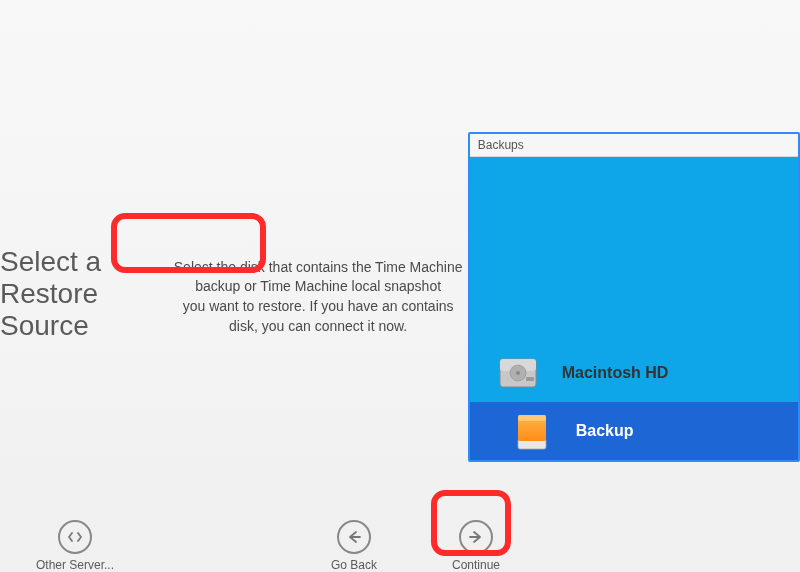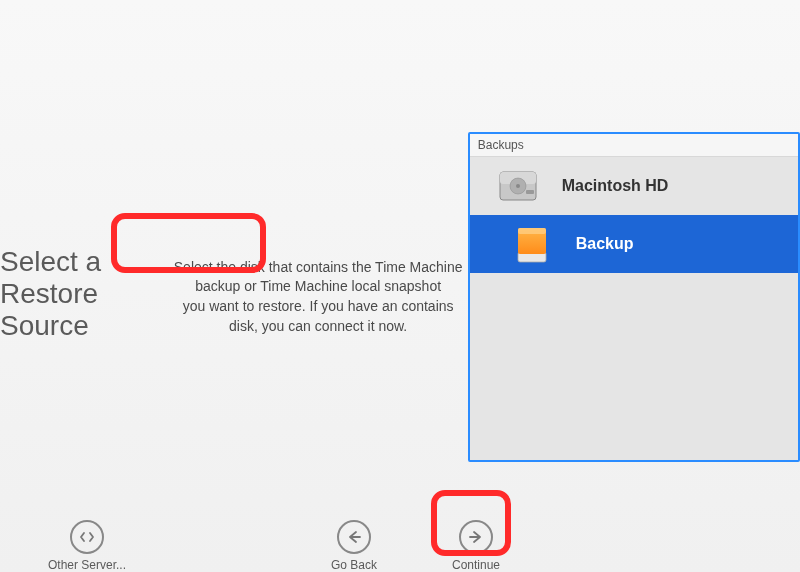--- a/index.html
+++ b/index.html
@@ -49,22 +49,23 @@
       font-size: 12px;
       color: #555;
       padding: 4px 8px;
       background: #f6f6f6;
       border-bottom: 1px solid #d8d8d8;
     }
     .list {
       flex: 1;
       display: flex;
       flex-direction: column;
-      background: #e5e5e5;
+      background: #0ea5e9;
       position: relative;
+      justify-content: flex-end;
     }
     .list-item {
       display: flex;
       align-items: center;
       height: 58px;
       padding-left: 26px;
       position: relative;
       cursor: pointer;
     }
     .list-item.selected {
@@ -123,21 +124,21 @@
       align-items: center;
       justify-content: center;
       margin-bottom: 4px;
     }
     .footer-btn .btn-label {
       font-size: 12px;
       color: #5a5a5a;
     }
     .btn-other-server {
       position: absolute;
-      left: 48px;
+      left: 36px;
     }
     .btn-goback {
       position: absolute;
       left: 331px;
     }
     .btn-continue {
       position: absolute;
       left: 452px;
     }
   </style>

